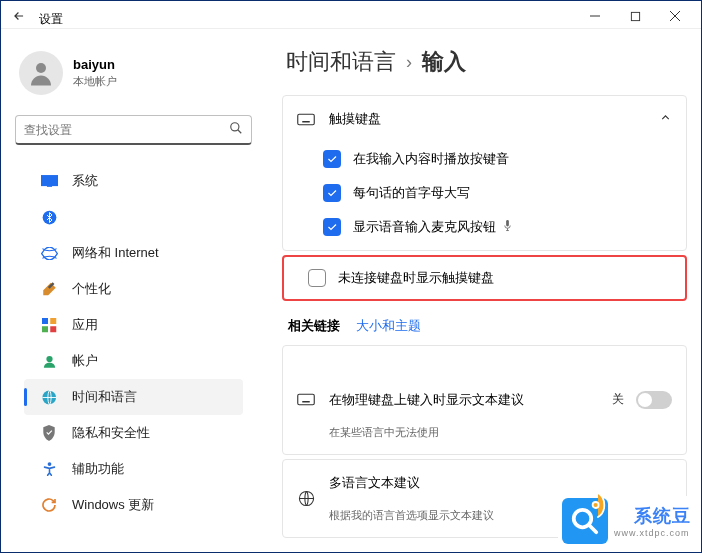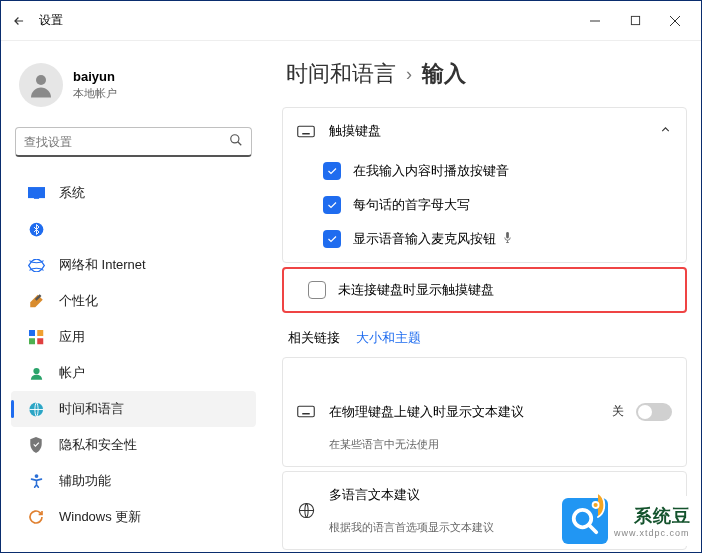--- a/index.html
+++ b/index.html
@@ -1,32 +1,32 @@
 <!DOCTYPE html>
 <html><head>
 <meta charset="utf-8">
 <style>
   * { margin: 0; padding: 0; box-sizing: border-box; }
   body { width: 702px; height: 553px; font-family: "Microsoft YaHei", "Segoe UI", sans-serif; font-size: 13px; background: #fff; overflow: hidden; position: relative; border: 1px solid #0a2d6e; }
-  .titlebar { height: 40px; display: flex; align-items: center; padding: 0 6px; border-bottom: 1px solid #eee; }
+  .titlebar { height: 28px; display: flex; align-items: flex-end; padding: 0 6px; border-bottom: 1px solid #eee; }
   .titlebar .back { width: 24px; height: 24px; display: flex; align-items: center; justify-content: center; }
   .titlebar .title { margin-left: 8px; font-size: 12px; }
   .titlebar .spacer { flex: 1; }
   .titlebar .winbtn { width: 40px; height: 24px; display: flex; align-items: center; justify-content: center; color: #444; }
   .container { display: flex; height: calc(100% - 32px); }
   .sidebar { width: 265px; padding: 8px 0 0 0; display: flex; flex-direction: column; }
   .profile { display: flex; align-items: center; padding: 14px 18px 20px 18px; }
   .avatar { width: 44px; height: 44px; border-radius: 50%; background: #e6e6e6; display: flex; align-items: center; justify-content: center; margin-right: 10px; }
   .avatar svg { fill: #8a8a8a; }
   .profile .name { font-weight: 600; font-size: 13px; }
   .profile .sub { font-size: 11px; color: #666; margin-top: 2px; }
   .search { margin: 0 14px 12px 14px; height: 30px; border: 1px solid #c0c0c0; border-bottom: 2px solid #555; border-radius: 4px; display: flex; align-items: center; padding: 0 8px; background: #fff; }
   .search input { border: none; outline: none; flex: 1; font-size: 12px; background: transparent; }
   .search .sicon { color: #555; }
-  .nav { padding: 6px 4px; overflow-y: auto; }
+  .nav { padding: 6px 17px; overflow-y: auto; }
   .nav-item { display: flex; align-items: center; height: 36px; padding: 0 18px 0 22px; cursor: pointer; position: relative; }
   .nav-item.active { background: #f3f3f3; border-radius: 4px; margin: 0 6px; padding-left: 16px; }
   .nav-item.active::before { content: ""; position: absolute; left: 0; top: 9px; bottom: 9px; width: 3px; background: #1f6cef; border-radius: 2px; }
   .nav-item .nicon { width: 18px; height: 18px; margin-right: 14px; display: flex; align-items: center; justify-content: center; }
   .nav-item .nlabel { font-size: 13px; color: #222; }
   .main { flex: 1; padding: 14px 14px 0 16px; overflow: hidden; }
   .breadcrumb { display: flex; align-items: center; font-size: 22px; padding: 4px 0 18px 4px; }
   .breadcrumb .crumb { color: #333; }
   .breadcrumb .sep { margin: 0 10px; color: #777; font-size: 18px; }
   .breadcrumb .current { font-weight: 600; }
@@ -40,30 +40,30 @@
   .card-header .right { display: flex; align-items: center; }
   .chev { color: #555; }
   .chkrow { display: flex; align-items: center; padding: 8px 14px 8px 40px; }
   .chkbox { width: 18px; height: 18px; border-radius: 4px; margin-right: 12px; display: flex; align-items: center; justify-content: center; flex-shrink: 0; }
   .chkbox.checked { background: #1f6cef; }
   .chkbox.unchecked { border: 1.5px solid #888; background: #fff; }
   .chkbox svg { stroke: #fff; stroke-width: 2.3; fill: none; }
   .chklabel { font-size: 13px; }
   .mic { margin-left: 6px; color: #666; }
   .related { padding: 12px 2px 10px 6px; display: flex; align-items: center; }
-  .related .label { font-size: 13px; margin-right: 16px; }
+  .related .label { font-size: 13px; margin-right: 16px; font-weight: bold; }
   .related .link { color: #1f6cef; font-size: 13px; }
   .toggle { width: 36px; height: 18px; border-radius: 10px; background: #d0d0d0; position: relative; margin-left: 8px; }
   .toggle::after { content: ""; position: absolute; left: 2px; top: 2px; width: 14px; height: 14px; background: #fff; border-radius: 50%; }
   .off-label { font-size: 12px; margin-right: 4px; color: #333; }
   .watermark { position: absolute; right: 6px; bottom: 6px; display: flex; align-items: center; background: #fff; padding: 2px 4px; }
   .watermark .wicon { width: 46px; height: 46px; background: #2196f3; display: flex; align-items: center; justify-content: center; border-radius: 6px; margin-right: 6px; position: relative; }
   .watermark .wicon svg { width: 30px; height: 30px; stroke: #fff; stroke-width: 3; fill: none; stroke-linecap: round; }
   .watermark .wdeco { position: absolute; right: -8px; top: -8px; width: 26px; height: 42px; }
-  .watermark .wtext { font-size: 18px; font-weight: 700; letter-spacing: 1px; color: #14532d; margin-left: 20px; }
+  .watermark .wtext { font-size: 18px; font-weight: 700; letter-spacing: 1px; color: #3b82f6; margin-left: 20px; }
   .watermark .sub { font-size: 9px; color: #888; letter-spacing: 1px; }
 </style>
 </head>
 <body>
 
 <div class="titlebar">
   <div class="back">
     <svg width="14" height="14" viewBox="0 0 24 24" fill="none" stroke="#333" stroke-width="2">
         <path d="M19 12H5M11 18l-6-6 6-6"></path>
       </svg>

